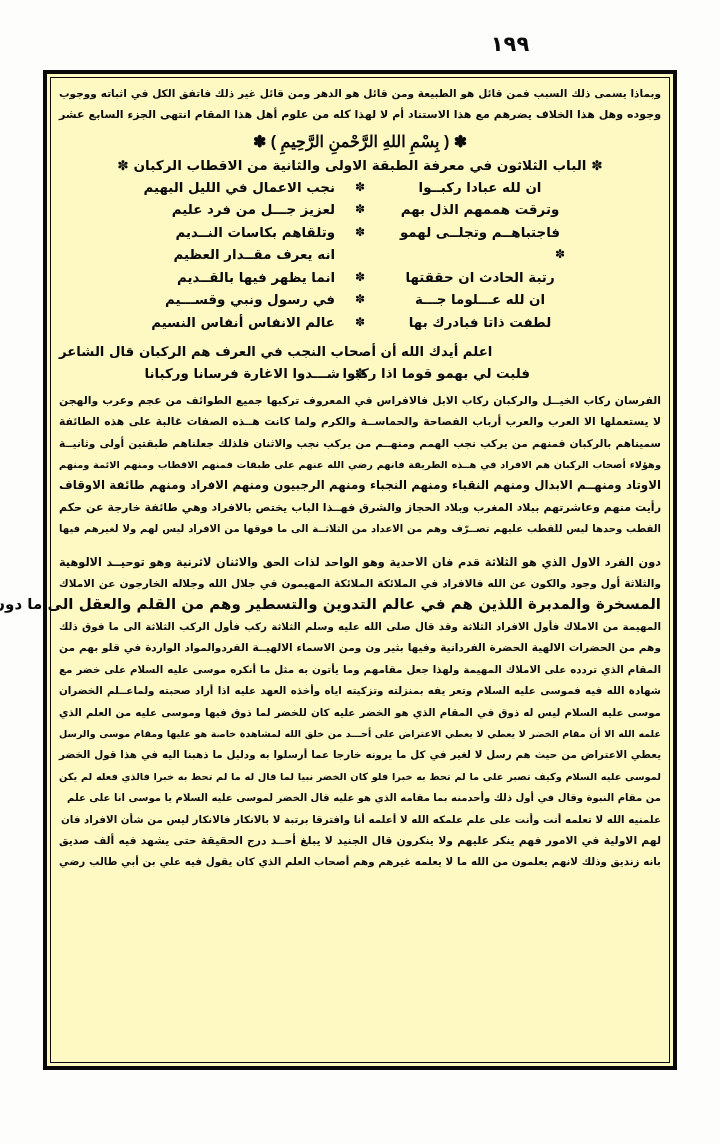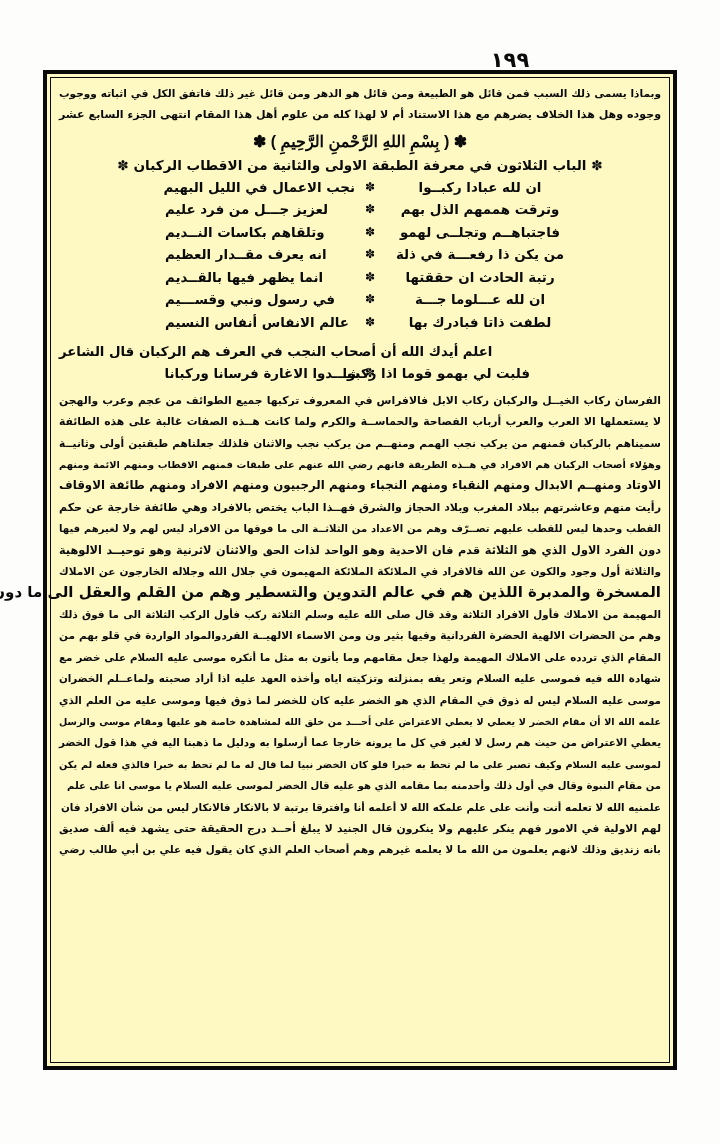--- a/index.html
+++ b/index.html
@@ -10,21 +10,21 @@
     overflow:hidden;
     position:relative;
   }
   .page{
     position:absolute;inset:0;
     background:#fdfdfb;
   }
   
   .folio{
     position:absolute;
-    top:48px;left:0;width:720px;
+    top:32px;left:0;width:720px;
     text-align:center;
     direction:rtl;
   }
   .folio .num{
     display:inline-block;
     margin-right:-300px;
     font-family:"DejaVu Sans",sans-serif;
     font-size:21px;
     font-weight:bold;
     color:#0b0b0b;
@@ -89,21 +89,21 @@
     flex-direction:row;
     justify-content:space-between;
     align-items:baseline;
     font-size:13.4px;
     line-height:21.5px;
     font-weight:600;
     white-space:nowrap;
   }
   .verse .hemi{flex:0 0 auto;}
   .verse .hemi.a{width:190px;text-align:center;}
-  .verse .hemi.b{width:190px;text-align:left;margin-left:20px;}
+  .verse .hemi.b{width:190px;text-align:right;}
   .verse .sep{width:26px;text-align:center;}
   .poem2{width:340px;margin:0 auto;}
   .poem2 .verse .hemi.a,.poem2 .verse .hemi.b{width:150px;}
   .intro{
     text-align:left;
     font-size:13.3px;
     line-height:22px;
     font-weight:600;
     margin-top:2px;
     white-space:nowrap;
@@ -145,21 +145,20 @@
           <span class="hemi a">وترقت هممهم الذل بهم</span>
           <span class="sep star">✽</span>
           <span class="hemi b">لعزيز جـــل من فرد عليم</span>
         </div>
         <div class="verse">
           <span class="hemi a">فاجتباهــم وتجلــى لهمو</span>
           <span class="sep star">✽</span>
           <span class="hemi b">وتلقاهم بكاسات النــديم</span>
         </div>
         <div class="verse">
-          <span class="hemi a">من يكن ذا رفعـــة في ذلة</span>
           <span class="sep star">✽</span>
           <span class="hemi b">انه يعرف مقــدار العظيم</span>
         </div>
         <div class="verse">
           <span class="hemi a">رتبة الحادث ان حققتها</span>
           <span class="sep star">✽</span>
           <span class="hemi b">انما يظهر فيها بالقــديم</span>
         </div>
         <div class="verse">
           <span class="hemi a">ان لله عـــلوما جـــة</span>
@@ -188,21 +187,21 @@
       <div class="spacer-xs"></div>
 
       <div class="prose">
         <div class="ln" style="font-size: 10.8px;">الفرسان ركاب الخيــل والركبان ركاب الابل فالافراس في المعروف تركبها جميع الطوائف من عجم وعرب والهجن</div>
         <div class="ln" style="font-size: 10.8px;">لا يستعملها الا العرب والعرب أرباب الفصاحة والحماســة والكرم ولما كانت هــذه الصفات غالبة على هذه الطائفة</div>
         <div class="ln" style="font-size: 10.55px;">سميناهم بالركبان فمنهم من يركب نجب الهمم ومنهــم من يركب نجب والاثنان فلذلك جعلناهم طبقتين أولى وثانيــة</div>
         <div class="ln" style="font-size: 9.8px;">وهؤلاء أصحاب الركبان هم الافراد في هــذه الطريقة فانهم رضي الله عنهم على طبقات فمنهم الاقطاب ومنهم الائمة ومنهم</div>
         <div class="ln" style="font-size: 11.8px;">الاوتاد ومنهــم الابدال ومنهم النقباء ومنهم النجباء ومنهم الرجبيون ومنهم الافراد ومنهم طائفة الاوقاف</div>
         <div class="ln" style="font-size: 11.05px;">رأيت منهم وعاشرتهم ببلاد المغرب وبلاد الحجاز والشرق فهــذا الباب يختص بالافراد وهي طائفة خارجة عن حكم</div>
         <div class="ln" style="font-size: 10.05px;">القطب وحدها ليس للقطب عليهم تصــرّف وهم من الاعداد من الثلاثــة الى ما فوقها من الافراد ليس لهم ولا لغيرهم فيها</div>
-        <div class="ln" style="font-size: 11.3px;">دون الفرد الاول الذي هو الثلاثة قدم فان الاحدية وهو الواحد لذات الحق والاثنان لاثرنية وهو توحيــد الالوهية</div>
+        <div class="ln" style="font-size: 11.3px; margin-top: 12px;">دون الفرد الاول الذي هو الثلاثة قدم فان الاحدية وهو الواحد لذات الحق والاثنان لاثرنية وهو توحيــد الالوهية</div>
         <div class="ln" style="font-size: 10.55px;">والثلاثة أول وجود والكون عن الله فالافراد في الملائكة الملائكة المهيمون في جلال الله وجلاله الخارجون عن الاملاك</div>
         <div class="ln" style="font-size: 15px;">المسخرة والمدبرة اللذين هم في عالم التدوين والتسطير وهم من القلم والعقل الى ما دون ذلك والعقل والافراد من الانس مثــل</div>
         <div class="ln" style="font-size: 10.3px;">المهيمة من الاملاك فأول الافراد الثلاثة وقد قال صلى الله عليه وسلم الثلاثة ركب فأول الركب الثلاثة الى ما فوق ذلك</div>
         <div class="ln" style="font-size: 10.55px;">وهم من الحضرات الالهية الحضرة الفردانية وفيها بثير ون ومن الاسماء الالهيــة الفردوالمواد الواردة في قلو بهم من</div>
         <div class="ln" style="font-size: 10.3px;">المقام الذي تردده على الاملاك المهيمة ولهذا جعل مقامهم وما يأتون به مثل ما أنكره موسى عليه السلام على خضر مع</div>
         <div class="ln" style="font-size: 10.3px;">شهادة الله فيه فموسى عليه السلام وتعر يفه بمنزلته وتزكيته اياه وأخذه العهد عليه اذا أراد صحبته ولماعــلم الخضران</div>
         <div class="ln" style="font-size: 10.3px;">موسى عليه السلام ليس له ذوق في المقام الذي هو الخضر عليه كان للخضر لما ذوق فيها وموسى عليه من العلم الذي</div>
         <div class="ln" style="font-size: 9.55px;">علمه الله الا أن مقام الخضر لا يعطي لا يعطي الاعتراض على أحـــد من خلق الله لمشاهدة خاصة هو عليها ومقام موسى والرسل</div>
         <div class="ln" style="font-size: 10.3px;">يعطي الاعتراض من حيث هم رسل لا لغير في كل ما يرونه خارجا عما أرسلوا به ودليل ما ذهبنا اليه في هذا قول الخضر</div>
         <div class="ln" style="font-size: 9.8px;">لموسى عليه السلام وكيف تصبر على ما لم تحط به خبرا فلو كان الخضر نبيا لما قال له ما لم تحط به خبرا فالذي فعله لم يكن</div>

